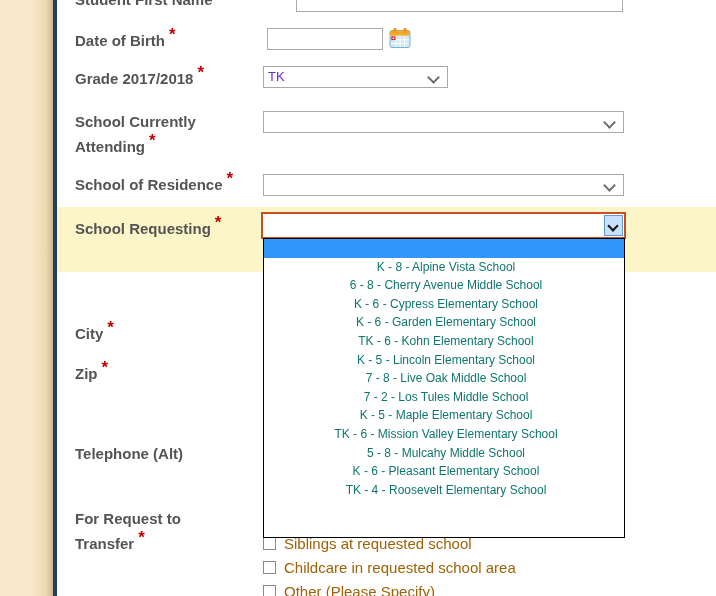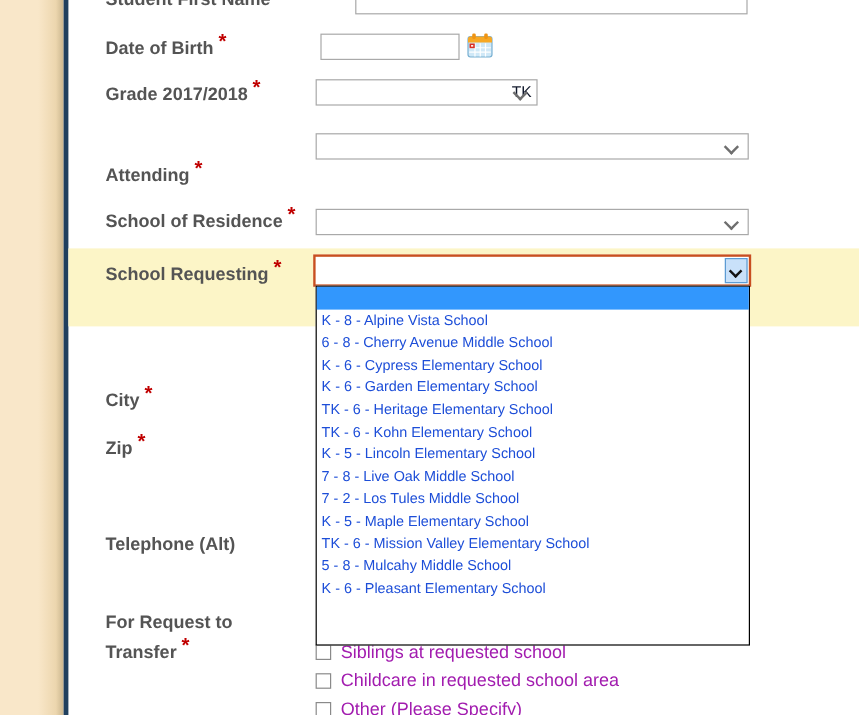--- a/index.html
+++ b/index.html
@@ -5,43 +5,43 @@
   html,body{margin:0;padding:0;}
   body{font-family:"Liberation Sans",sans-serif;background:#fff;}
   .screen{position:relative;width:716px;height:596px;overflow:hidden;background:#fff;}
 
   
   .page-left{position:absolute;left:0;top:0;width:53px;height:596px;
     background:linear-gradient(to right,#f9e7c9 60%,#ecd6ae 88%,#c9b58e 100%);}
   .page-stripe{position:absolute;left:53px;top:0;width:4px;height:596px;background:#1f3f5e;}
 
   
-  .flabel{position:absolute;left:88px;font-size:15px;font-weight:bold;color:#545454;line-height:25px;white-space:nowrap;}
+  .flabel{position:absolute;left:75px;font-size:15px;font-weight:bold;color:#545454;line-height:25px;white-space:nowrap;}
   .req{color:#c00000;font-weight:bold;font-size:17px;vertical-align:top;line-height:14px;margin-left:4px;display:inline-block;}
 
   
   .text-input{position:absolute;border:1px solid #a9a9a9;background:#fff;font-size:13px;color:#333;padding:0 4px;box-sizing:border-box;outline:none;}
-  .sel{position:absolute;border:1px solid #a9a9a9;background:#fff;font-size:13px;color:#0f172a;line-height:20px;padding:0 4px;box-sizing:border-box;text-align:right;}
+  .sel{position:absolute;border:1px solid #a9a9a9;background:#fff;font-size:13px;color:#6d28d9;line-height:20px;padding:0 4px;box-sizing:border-box;}
   .chev{position:absolute;right:9px;top:6px;width:7px;height:7px;border-right:2px solid #6e6e6e;border-bottom:2px solid #6e6e6e;transform:rotate(45deg);}
 
   
   .hl-band{position:absolute;left:57px;top:207px;width:659px;height:65px;background:#fcf5c7;}
   .sel-focus{position:absolute;left:261px;top:212px;width:365px;height:27px;background:#fff;border:2px solid #c84f1f;box-sizing:border-box;}
   .arrow-btn{position:absolute;top:1px;right:1px;bottom:1px;width:19px;background:#c9e1fa;border:1px solid #5d9bd3;box-sizing:border-box;}
   .arrow-btn .chev{right:5px;top:6px;width:6px;height:6px;border-color:#141414;border-right-width:2px;border-bottom-width:2px;}
 
   
   .dd-list{position:absolute;left:263px;top:238px;width:362px;height:300px;background:#fff;border:1px solid #000;box-sizing:border-box;z-index:5;}
-  .opt{height:18.6px;line-height:18.6px;font-size:12px;color:#1d4ed8;padding-left:4px;white-space:nowrap;overflow:hidden;}
+  .opt{height:18.6px;line-height:18.6px;font-size:12px;color:#0f766e;padding-left:4px;white-space:nowrap;overflow:hidden;text-align:center;}
   .opt.selected{background:#3297fd;}
 
   
   .cb-row{position:absolute;left:263px;display:flex;align-items:center;gap:8px;}
   .cb-box{width:13px;height:13px;border:1px solid #8a8a8a;background:#fff;box-sizing:border-box;flex:0 0 auto;}
-  .cb-label{font-size:15px;color:#a21caf;white-space:nowrap;}
+  .cb-label{font-size:15px;color:#a16207;white-space:nowrap;}
 
   
   .cal-btn{position:absolute;left:388px;top:27px;width:24px;height:24px;padding:0;border:none;background:transparent;cursor:pointer;}
 </style>
 </head>
 <body>
 
 <div class="screen">
 
   <div class="page-left"></div>
@@ -75,21 +75,21 @@
 
   <div class="flabel" style="top:66px">
     <span>Grade 2017/2018</span><span class="req">*</span>
   </div>
   <div class="sel" style="left:263px;top:66px;width:185px;height:22px;">
     <span>TK</span>
     <span class="chev"></span>
   </div>
 
   <div class="flabel" style="top:109px">
-    <br>
+    <span>School Currently</span><br>
     <span>Attending</span><span class="req">*</span>
   </div>
   <div class="sel" style="left:263px;top:111px;width:361px;height:22px;">
     <span></span>
     <span class="chev"></span>
   </div>
 
   <div class="flabel" style="top:172px">
     <span>School of Residence</span><span class="req">*</span>
   </div>
@@ -109,29 +109,29 @@
       <span class="chev"></span>
     </span>
   </div>
 
   <div class="dd-list">
     <div class="opt selected"></div>
     <div class="opt">K - 8 - Alpine Vista School</div>
     <div class="opt">6 - 8 - Cherry Avenue Middle School</div>
     <div class="opt">K - 6 - Cypress Elementary School</div>
     <div class="opt">K - 6 - Garden Elementary School</div>
-    <div class="opt">TK - 6 - Heritage Elementary School</div>
     <div class="opt">TK - 6 - Kohn Elementary School</div>
     <div class="opt">K - 5 - Lincoln Elementary School</div>
     <div class="opt">7 - 8 - Live Oak Middle School</div>
     <div class="opt">7 - 2 - Los Tules Middle School</div>
     <div class="opt">K - 5 - Maple Elementary School</div>
     <div class="opt">TK - 6 - Mission Valley Elementary School</div>
     <div class="opt">5 - 8 - Mulcahy Middle School</div>
     <div class="opt">K - 6 - Pleasant Elementary School</div>
+    <div class="opt">TK - 4 - Roosevelt Elementary School</div>
   </div>
 
   <div class="flabel" style="top:321px">
     <span>City</span><span class="req">*</span>
   </div>
   <div class="flabel" style="top:361px">
     <span>Zip</span><span class="req">*</span>
   </div>
   <div class="flabel" style="top:441px">
     <span>Telephone (Alt)</span>

